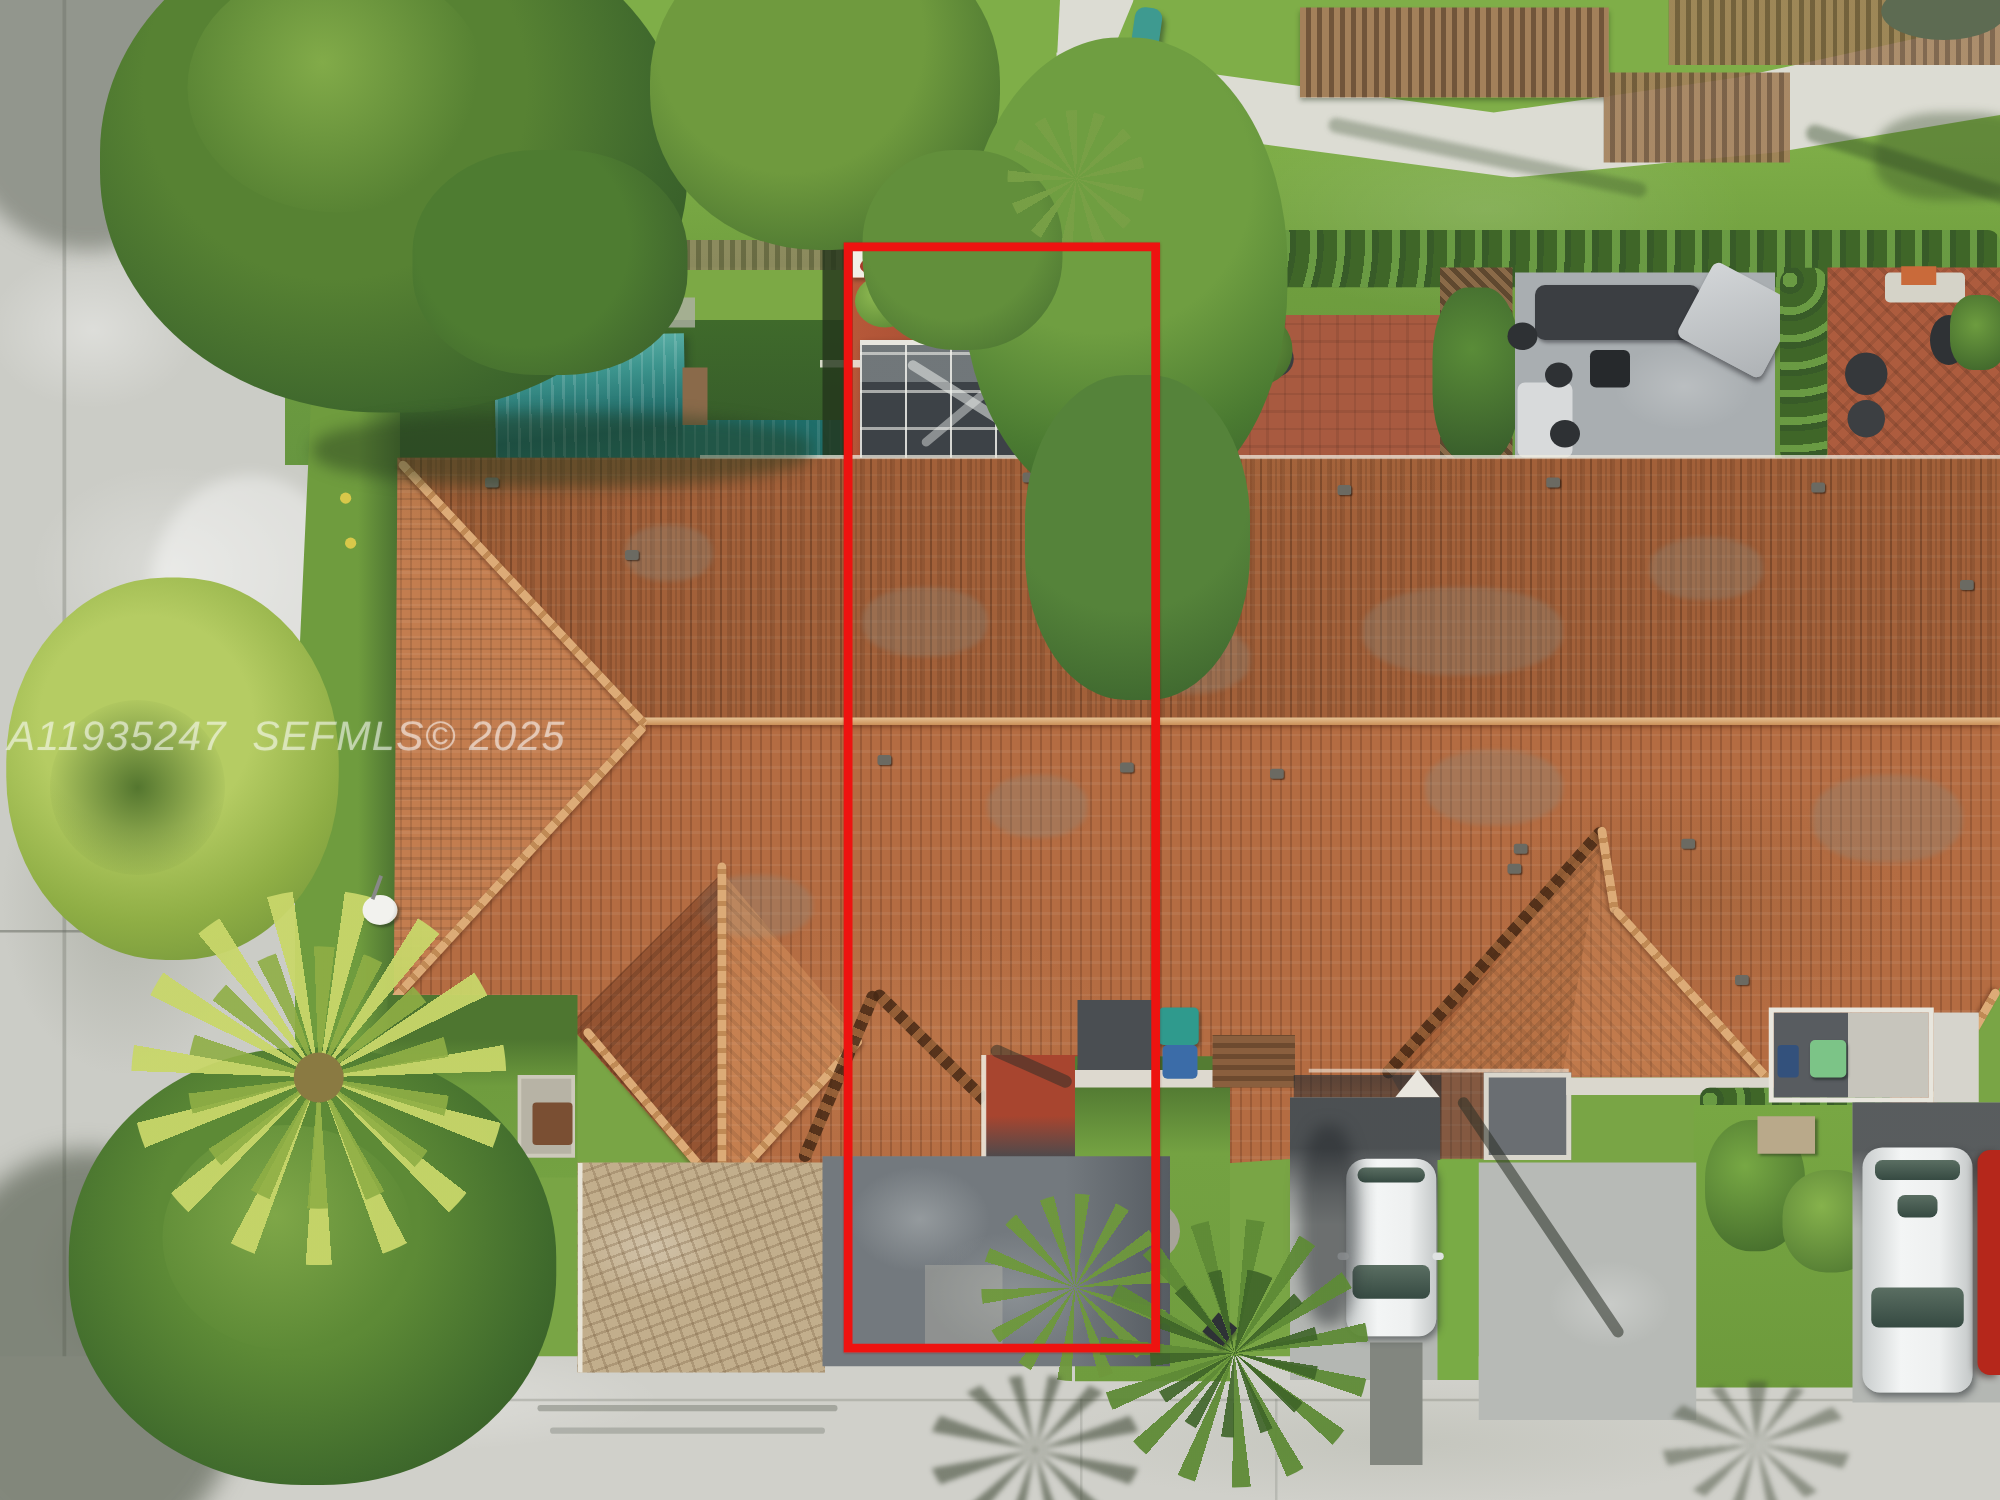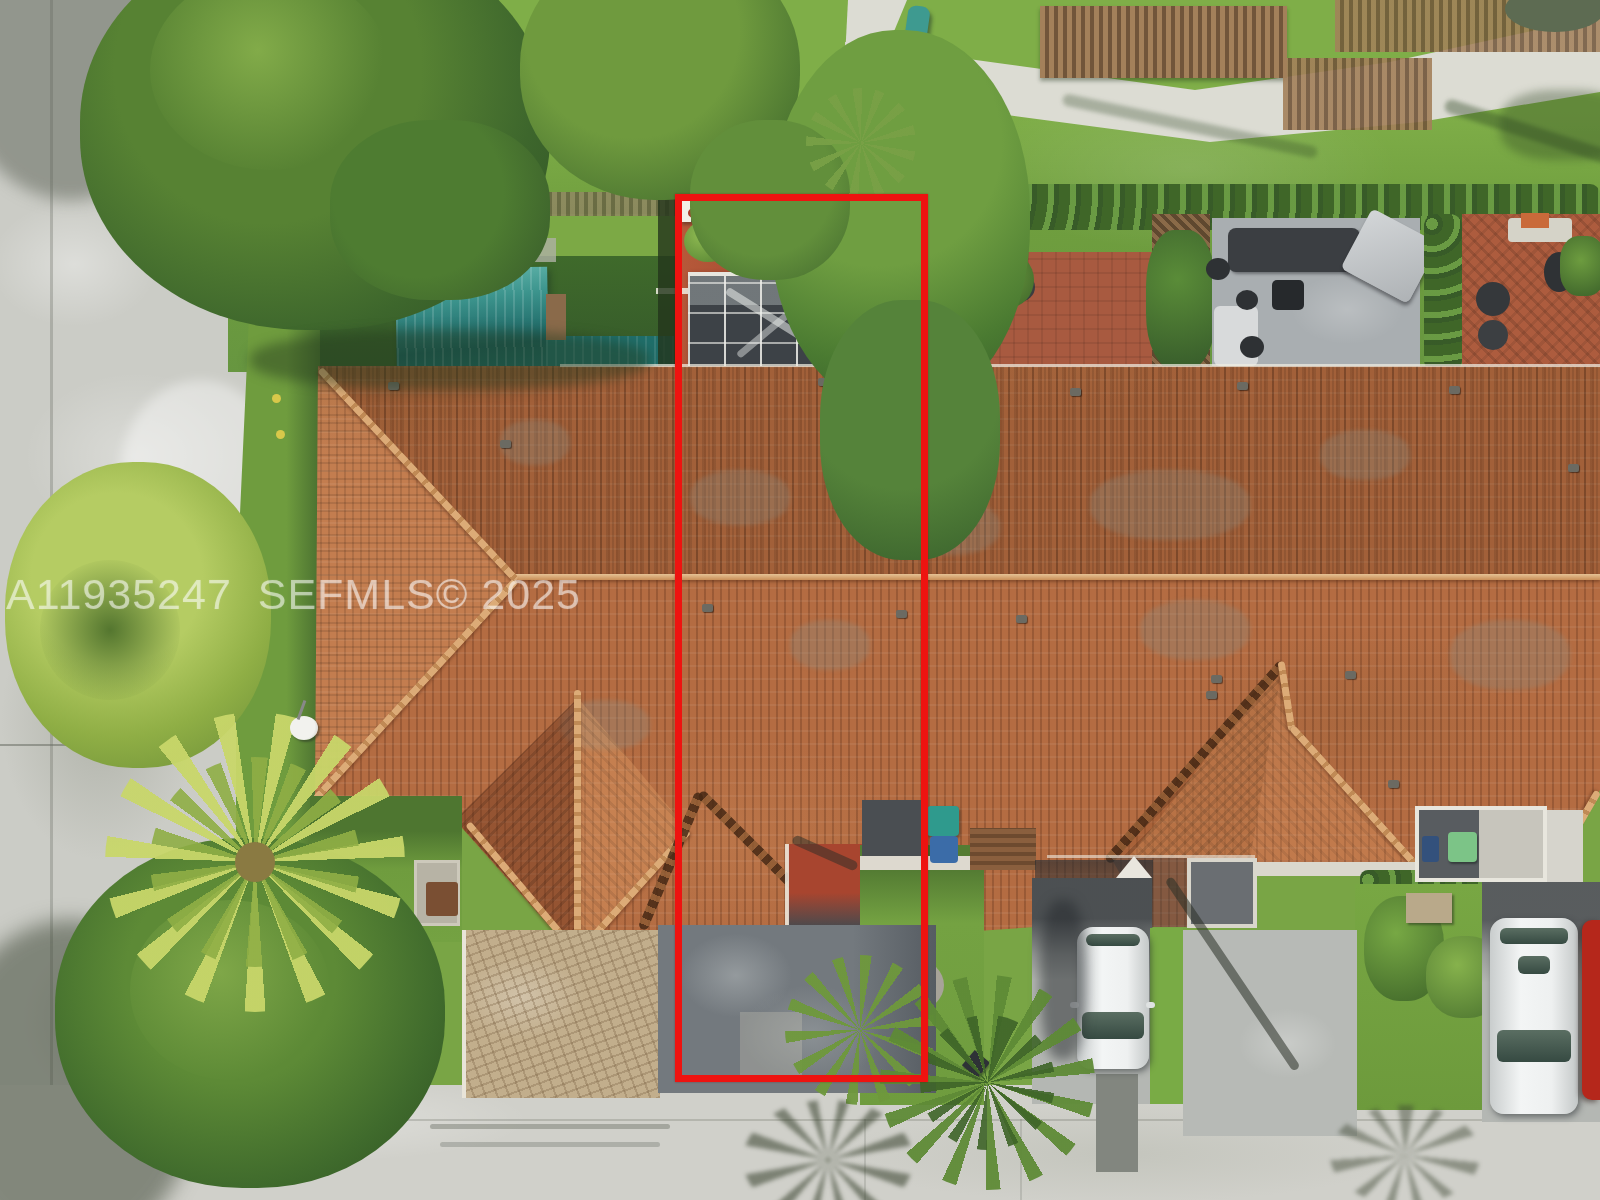--- a/index.html
+++ b/index.html
@@ -44,22 +44,22 @@
     #3f6628;}
   
   .fence-h{background:repeating-linear-gradient(90deg,#a3805a 0 5px,#71553a 5px 9px);}
   .fence-pk{background:repeating-linear-gradient(90deg,#f2efe6 0 9px,rgba(70,80,60,.85) 9px 13px);}
   .fence-v{background:repeating-linear-gradient(0deg,#6b5b41 0 6px,#41382a 6px 12px);}
   
   .gline{background:rgba(240,237,226,.85);}
   .car{border-radius:16px 16px 14px 14px;background:linear-gradient(90deg,#c9cdcd,#f3f5f5 35%,#eef0f0 70%,#c4c8c8);
        box-shadow:2px 3px 6px rgba(30,35,40,.5);}
   .glass{border-radius:6px;background:linear-gradient(180deg,#5a6e62,#364a42);}
-  #watermark{color:rgba(255,255,255,.52);font-size:43px;letter-spacing:1px;white-space:pre;
-             text-shadow:0 0 2px rgba(255,255,255,.15);}
+  #watermark{color:rgba(255,255,255,.52);font-size:33px;letter-spacing:1px;white-space:pre;
+             text-shadow:0 0 2px rgba(255,255,255,.15);font-style:italic;}
   #red-rect{border:7px solid #ee1310;box-shadow:0 0 2px rgba(120,0,0,.4);}
 </style>
 </head>
 <body>
 
 <div id="scene">
 
   <div class="a street" style="left:0;top:0;width:248px;height:1200px;"></div>
   <div class="a seam" style="left:50px;top:0;width:3px;height:1200px;opacity:.6;"></div>
   <div class="a seam" style="left:0;top:744px;width:172px;height:2px;"></div>

